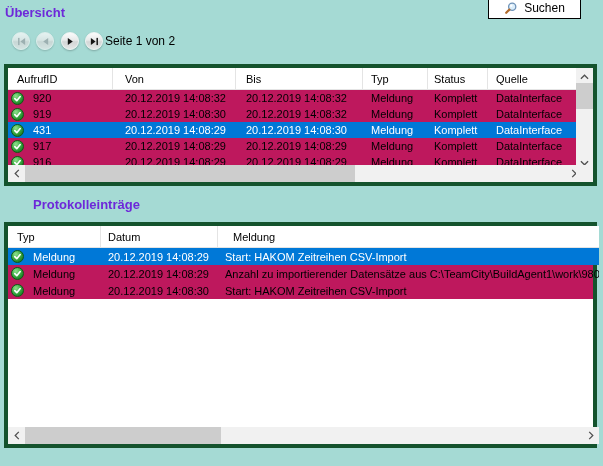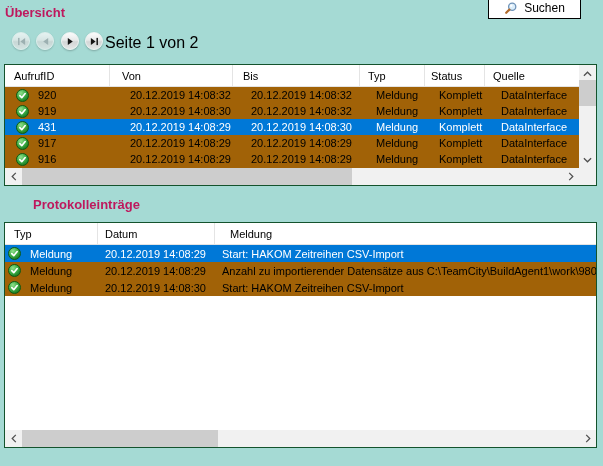--- a/index.html
+++ b/index.html
@@ -8,21 +8,21 @@
     font-family:"Liberation Sans", sans-serif;
     background:#a5dad4;
     position:relative;
     overflow:hidden;
     color:#000;
   }
   .screen { position:absolute; inset:0; }
 
   .section-title {
     position:absolute; left:5px;
-    font-size:13px; font-weight:bold; color:#be185d;
+    font-size:13px; font-weight:bold; color:#6d28d9;
   }
   #overview-title { top:5px; }
   #protocol-title { top:197px;margin-left:28px; }
 
   
   .search-btn {
     position:absolute; left:488px; top:-7px; width:93px; height:26px;
     background:#fff; border:1px solid #000;
     display:flex; align-items:flex-end; justify-content:center;
     gap:6px; padding-bottom:3px;
@@ -35,37 +35,37 @@
   .pager { position:absolute; left:6px; top:32px; height:20px; }
   .nav-btn {
     position:absolute; top:0; width:18px; height:18px; border-radius:50%;
     border:1px solid #eef3f2;
     background:linear-gradient(180deg,#fbfbfb 0%,#e7e9e9 45%,#d3d6d6 55%,#e4e6e6 100%);
     box-shadow:0 1px 2px rgba(0,0,0,0.25);
     display:flex; align-items:center; justify-content:center;
     padding:0; cursor:pointer;
   }
   .nav-btn.disabled { opacity:0.75; }
-  .page-label { position:absolute; left:99px; top:2px; font-size:16px; white-space:nowrap; }
+  .page-label { position:absolute; left:99px; top:2px; font-size:12px; white-space:nowrap; }
 
   
   .panel {
     position:absolute; left:4px; width:593px;
-    background:#a16207; border:1px solid #14532d;
+    background:#be185d; border:4px solid #14532d;
   }
   #overview-table { top:64px; height:122px; }
   #protocol-table { top:222px; height:226px; }
 
   .lv-header { display:flex; height:22px; background:#fff; border-bottom:1px solid #e4e4e4; }
   .lv-header .hcell {
     font-size:11px; color:#000; display:flex; align-items:center;
     border-right:1px solid #e4e4e4; overflow:hidden; white-space:nowrap;
   }
   .lv-row { display:flex; align-items:center; font-size:11px; white-space:nowrap; }
-  #overview-table .lv-row { height:16px; width:574px;padding-left:8px; }
+  #overview-table .lv-row { height:16px; width:574px; }
   #protocol-table .lv-row { height:17px; width:591px; }
   .lv-row.selected { background:#0078d7; color:#fff; }
   .cell { overflow:hidden; white-space:nowrap; flex:none; }
 
   
   .t1-c1 { width:105px; display:flex; align-items:center; }
   .t1-c2 { width:123px; padding-left:12px; }
   .t1-c3 { width:127px; padding-left:10px; }
   .t1-c4 { width:65px;  padding-left:8px; }
   .t1-c5 { width:60px;  padding-left:6px; }

